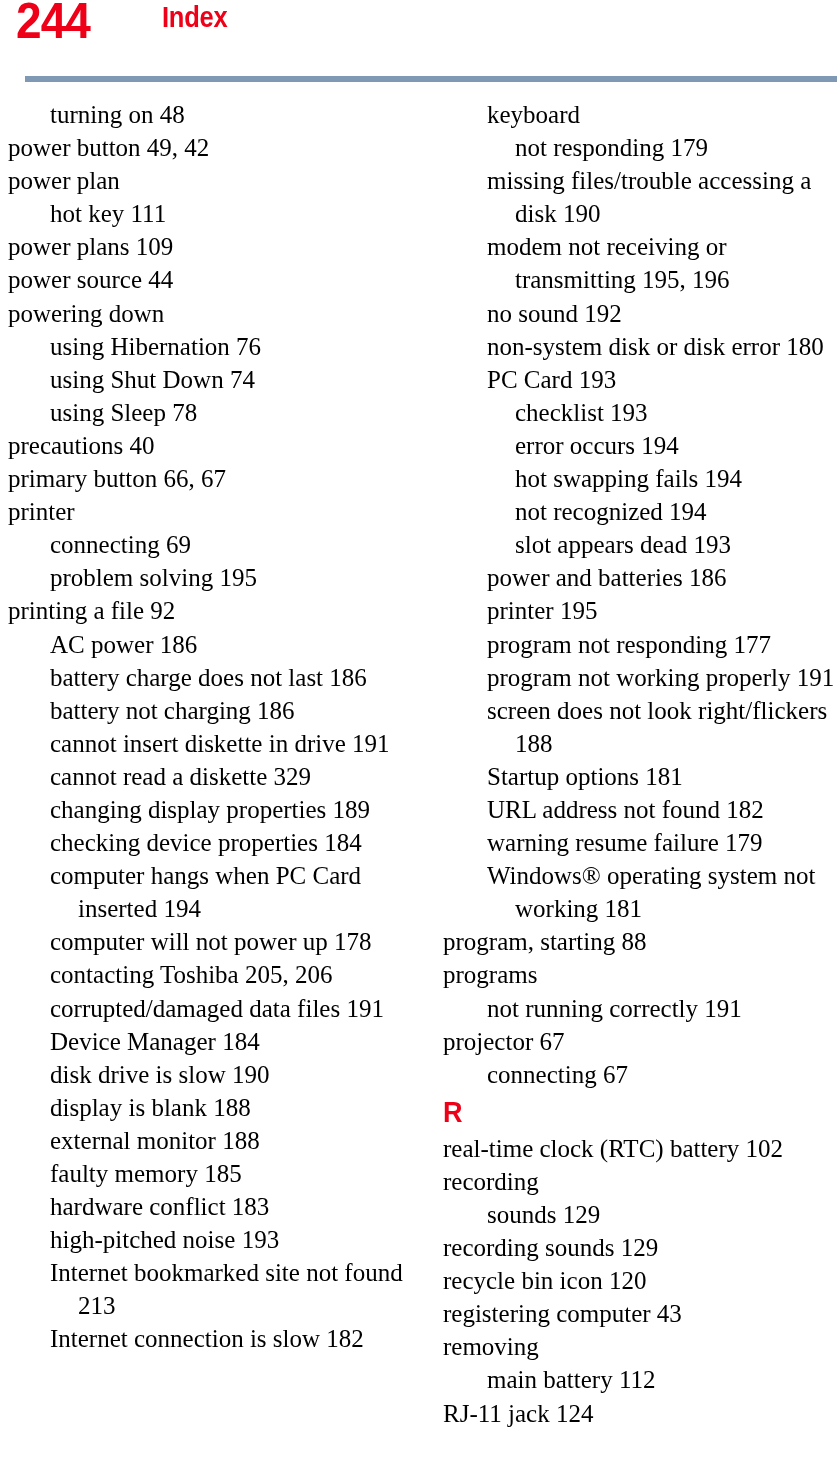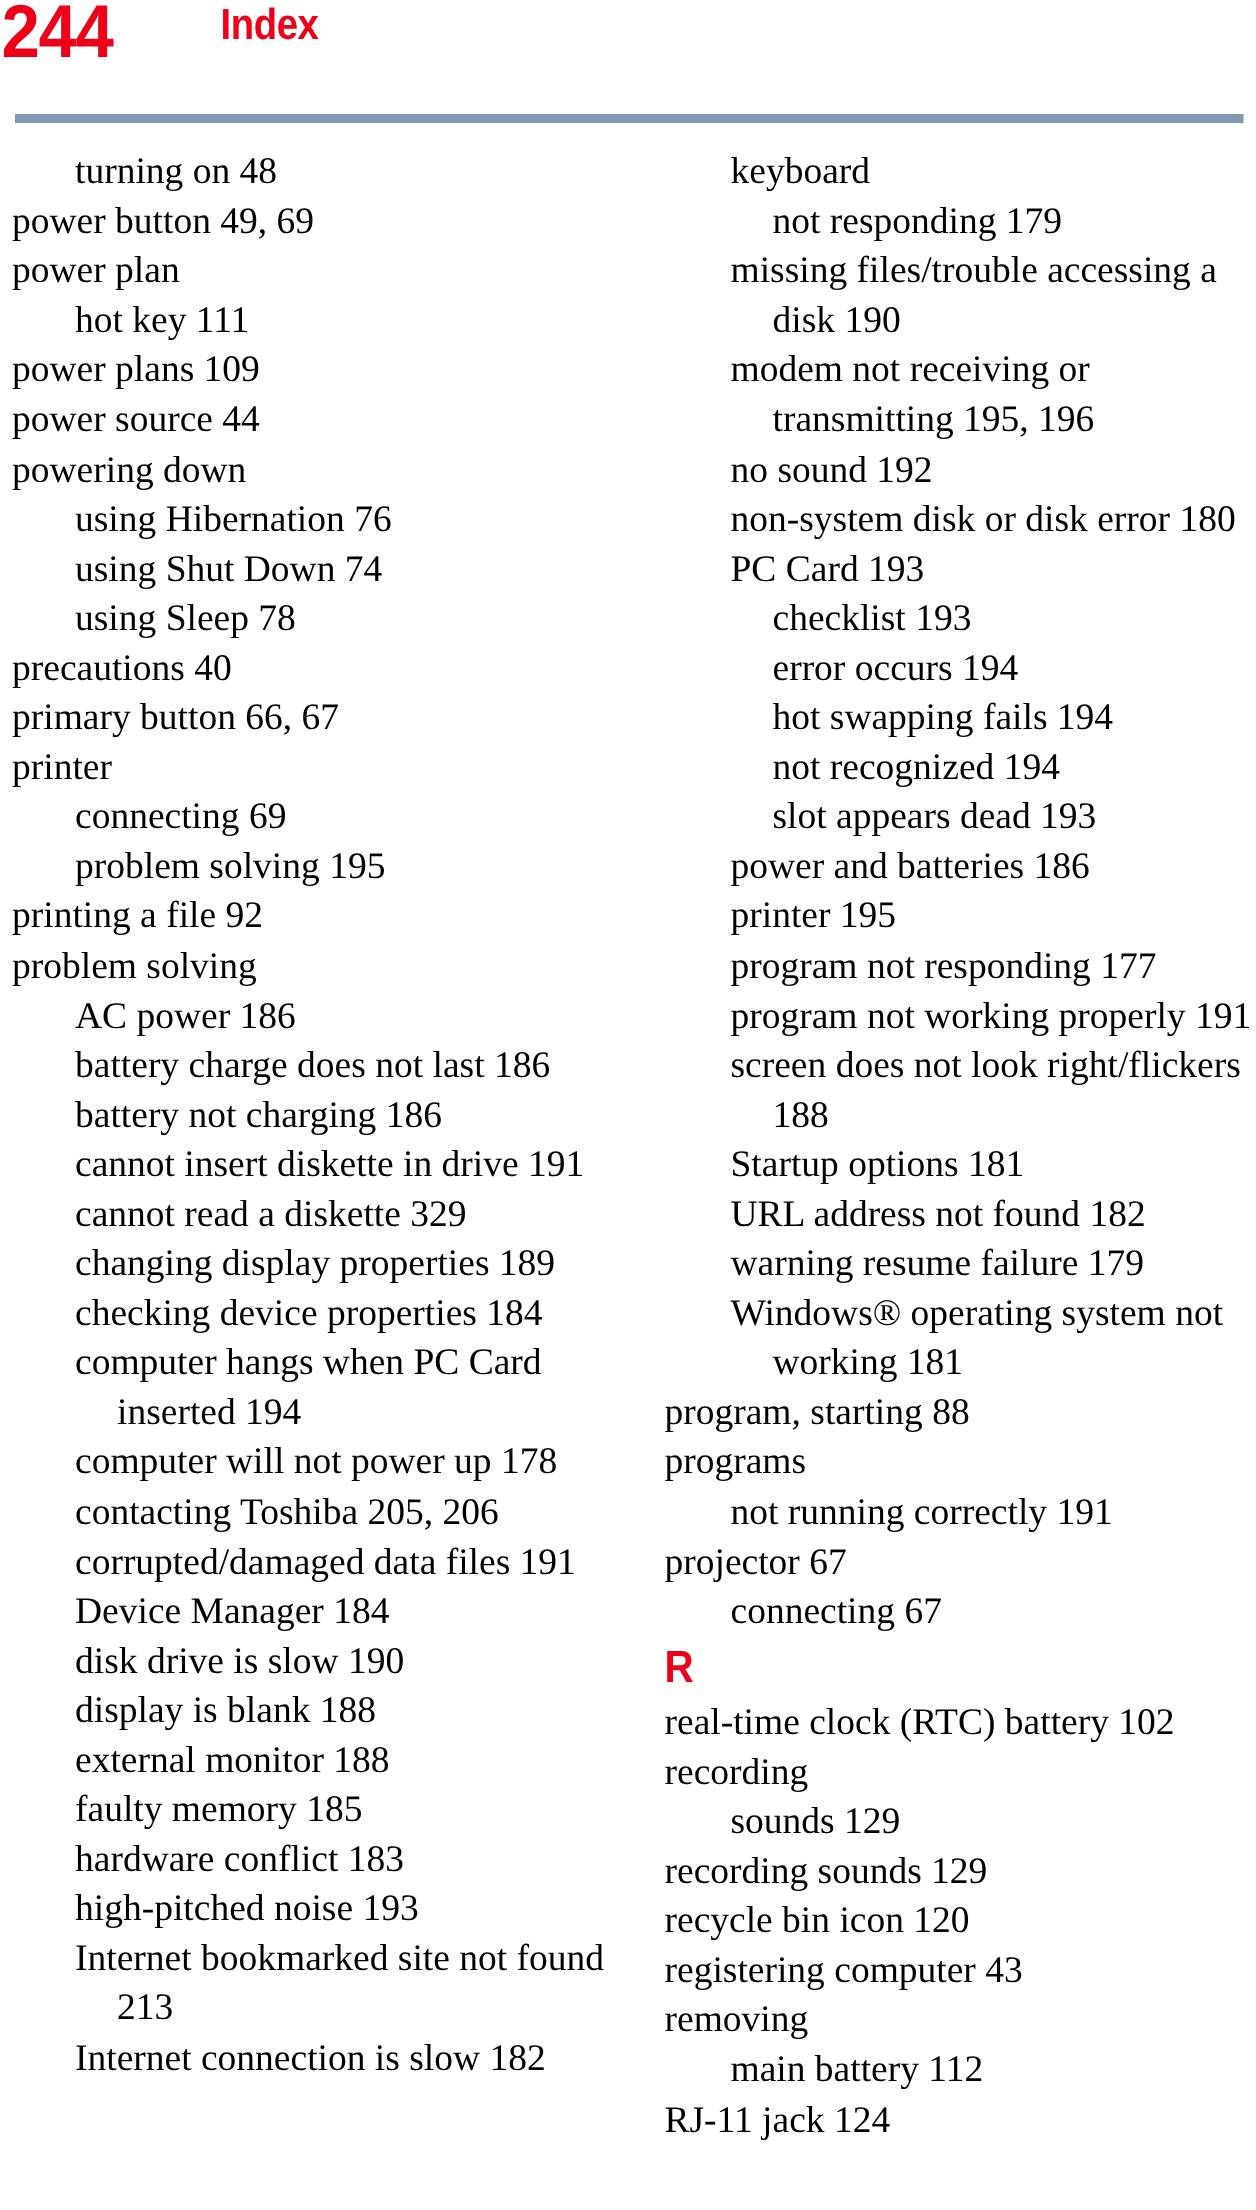--- a/index.html
+++ b/index.html
@@ -13,21 +13,21 @@
     height: 1473px;
     position: relative;
     overflow: hidden;
     font-family: "Liberation Serif", "DejaVu Serif", serif;
     color: #000000;
   }
 
   
   .page-header {
     position: absolute;
-    left: 1px;
+    left: 16px;
     top: 0;
     width: 806px;
     height: 84px;
   }
   .folio {
     position: absolute;
     left: 0px;
     top: -4px;
     font-family: "Liberation Sans Narrow", "Liberation Sans", sans-serif;
     font-weight: bold;
@@ -110,36 +110,35 @@
 
 <div class="page-header">
   <div class="folio">244</div>
   <div class="header-title">Index</div>
   <div class="header-rule"></div>
 </div>
 
 <div class="index-body">
   <div class="col col-left" id="col-left">
       <div class="entry lvl1">turning on 48</div>
-      <div class="entry lvl0">power button 49, 69</div>
+      <div class="entry lvl0">power button 49, 42</div>
       <div class="entry lvl0">power plan</div>
       <div class="entry lvl1">hot key 111</div>
       <div class="entry lvl0">power plans 109</div>
       <div class="entry lvl0">power source 44</div>
       <div class="entry lvl0">powering down</div>
       <div class="entry lvl1">using Hibernation 76</div>
       <div class="entry lvl1">using Shut Down 74</div>
       <div class="entry lvl1">using Sleep 78</div>
       <div class="entry lvl0">precautions 40</div>
       <div class="entry lvl0">primary button 66, 67</div>
       <div class="entry lvl0">printer</div>
       <div class="entry lvl1">connecting 69</div>
       <div class="entry lvl1">problem solving 195</div>
       <div class="entry lvl0">printing a file 92</div>
-      <div class="entry lvl0">problem solving</div>
       <div class="entry lvl1">AC power 186</div>
       <div class="entry lvl1">battery charge does not last 186</div>
       <div class="entry lvl1">battery not charging 186</div>
       <div class="entry lvl1">cannot insert diskette in drive 191</div>
       <div class="entry lvl1">cannot read a diskette 329</div>
       <div class="entry lvl1">changing display properties 189</div>
       <div class="entry lvl1">checking device properties 184</div>
       <div class="entry lvl1">computer hangs when PC Card inserted 194</div>
       <div class="entry lvl1">computer will not power up 178</div>
       <div class="entry lvl1">contacting Toshiba 205, 206</div>

